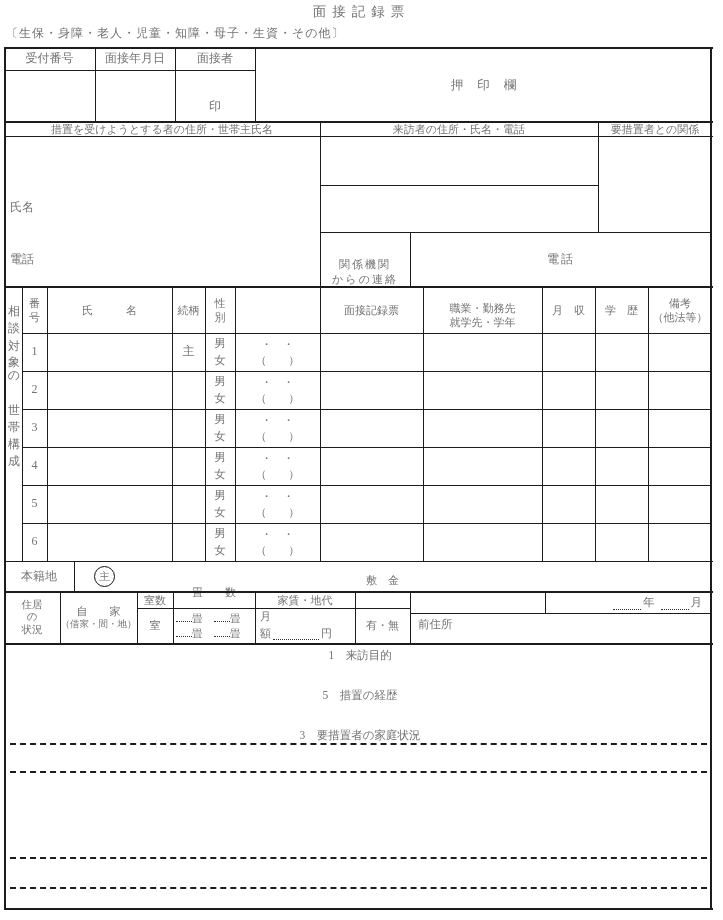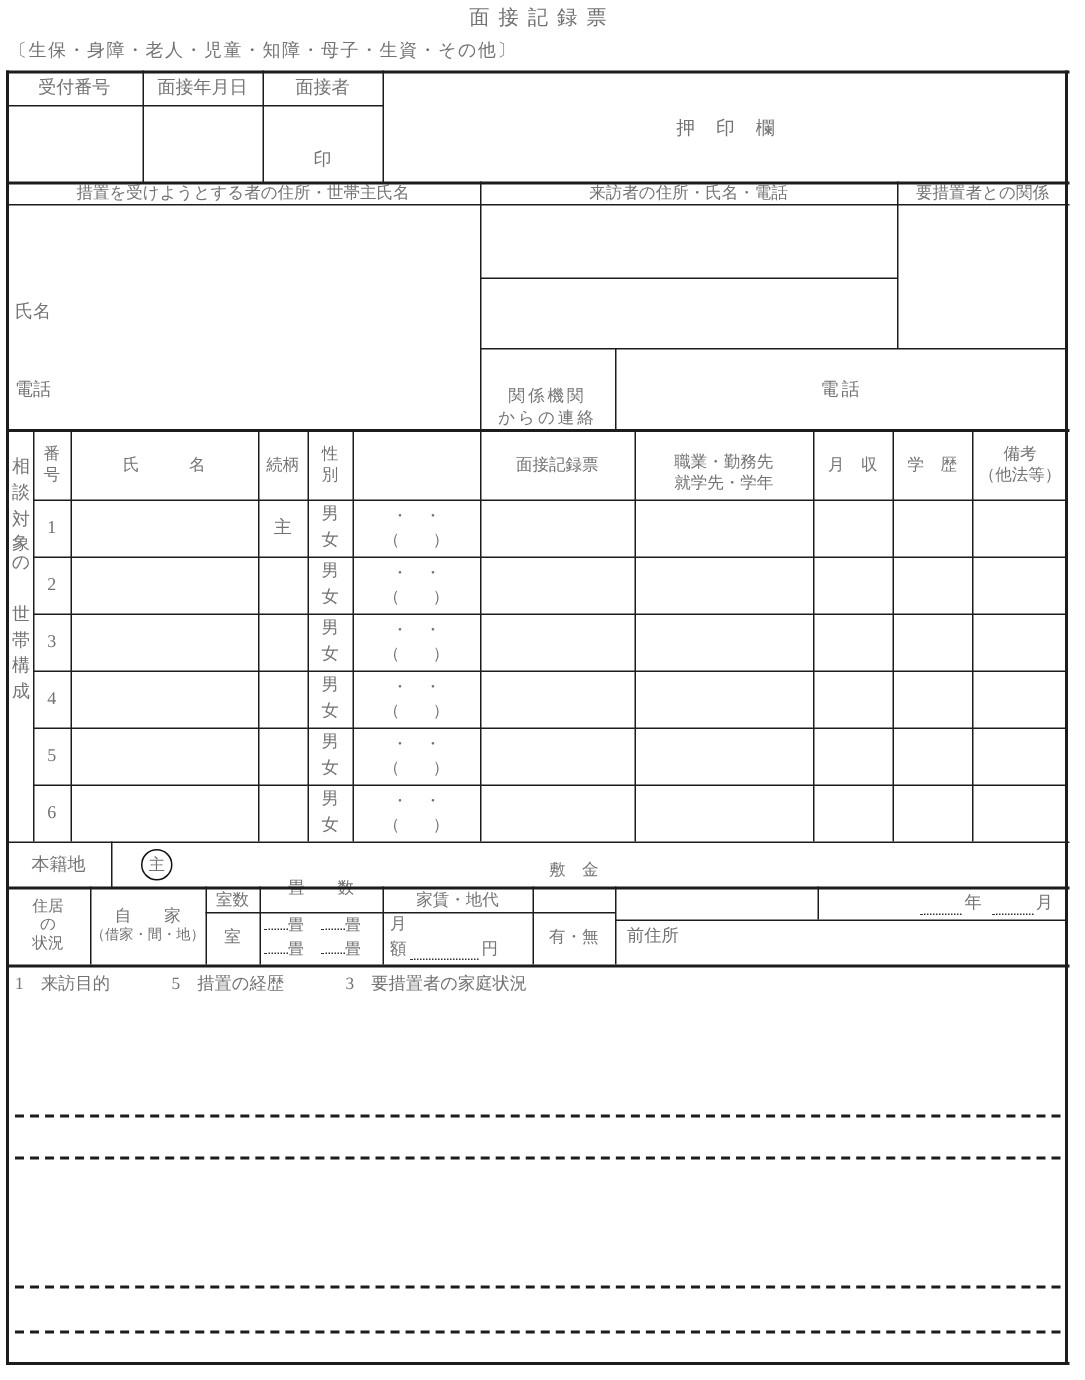--- a/index.html
+++ b/index.html
@@ -160,21 +160,21 @@
   <div class="cell small" style="left:355px;top:572px;width:55px;height:16px;">敷　金</div>
   <div class="cell small" style="left:355px;top:608px;width:55px;height:35px;">有・無</div>
   <div class="cell" style="left:545px;top:592px;width:167px;height:21px;justify-content:flex-end;align-items:flex-end;padding:0 10px 3px 0;font-size:11.5px;">
     <i class="dots" style="width:28px;margin-right:2px;"></i>
       <span>年</span>
     <i class="dots" style="width:28px;margin:0 2px 0 6px;"></i>
       <span>月</span>
   </div>
   <div class="cell top-left" style="left:410px;top:613px;width:302px;height:30px;padding:4px 0 0 8px;font-size:11.5px;">前住所</div>
 
-  <div class="cell left" style="left:10px;top:648px;width:700px;height:16px;gap:41px;font-size:11.5px;">
+  <div class="cell left" style="left:10px;top:648px;width:700px;height:16px;gap:25px;font-size:11.5px;flex-direction:column;">
     <span>1　来訪目的</span>
     <span>5　措置の経歴</span>
     <span>3　要措置者の家庭状況</span>
   </div>
 
 <div class="hl" style="left: 4px; top: 47px; width: 709px; height: 2px;"></div>
     <div class="hl" style="left: 4px; top: 70px; width: 252px; height: 1px;"></div>
     <div class="hl" style="left: 4px; top: 121px; width: 709px; height: 2px;"></div>
     <div class="hl" style="left: 4px; top: 136px; width: 709px; height: 1px;"></div>
     <div class="hl" style="left: 320px; top: 185px; width: 278px; height: 1px;"></div>

